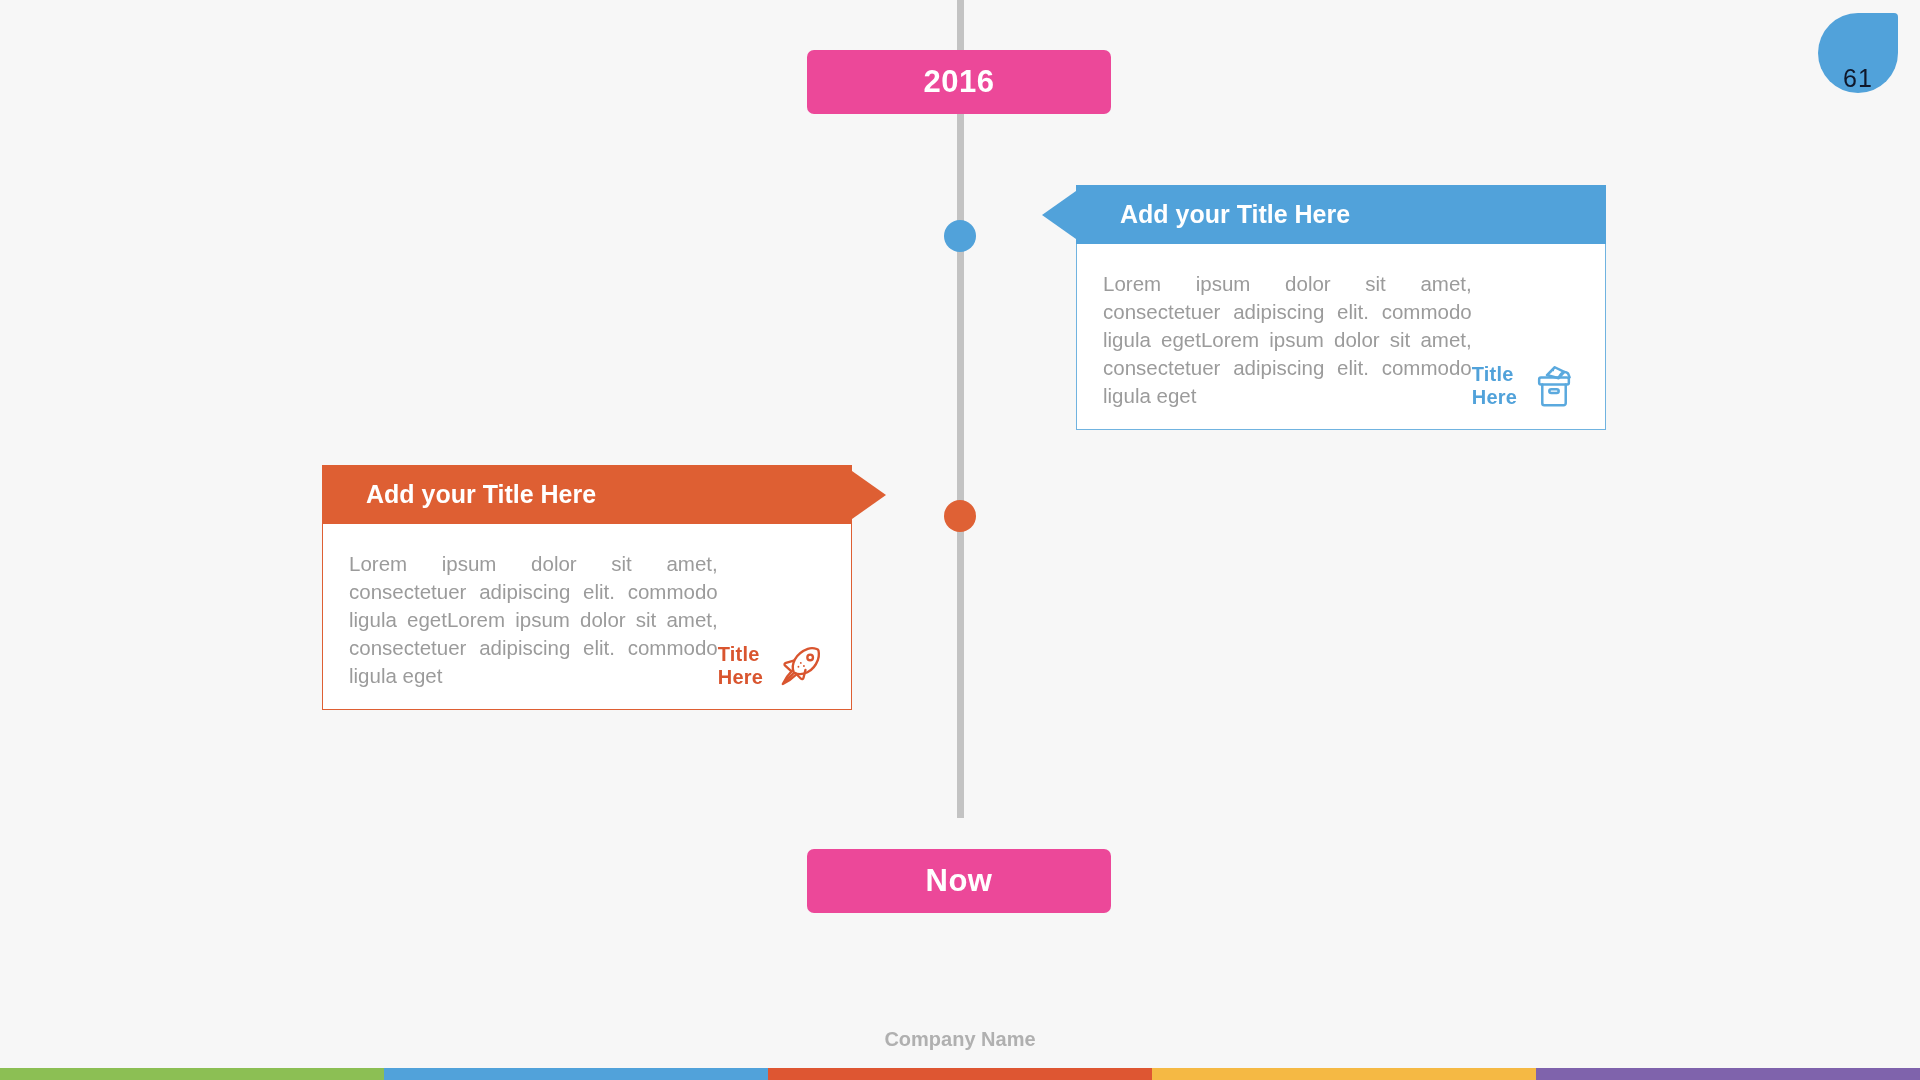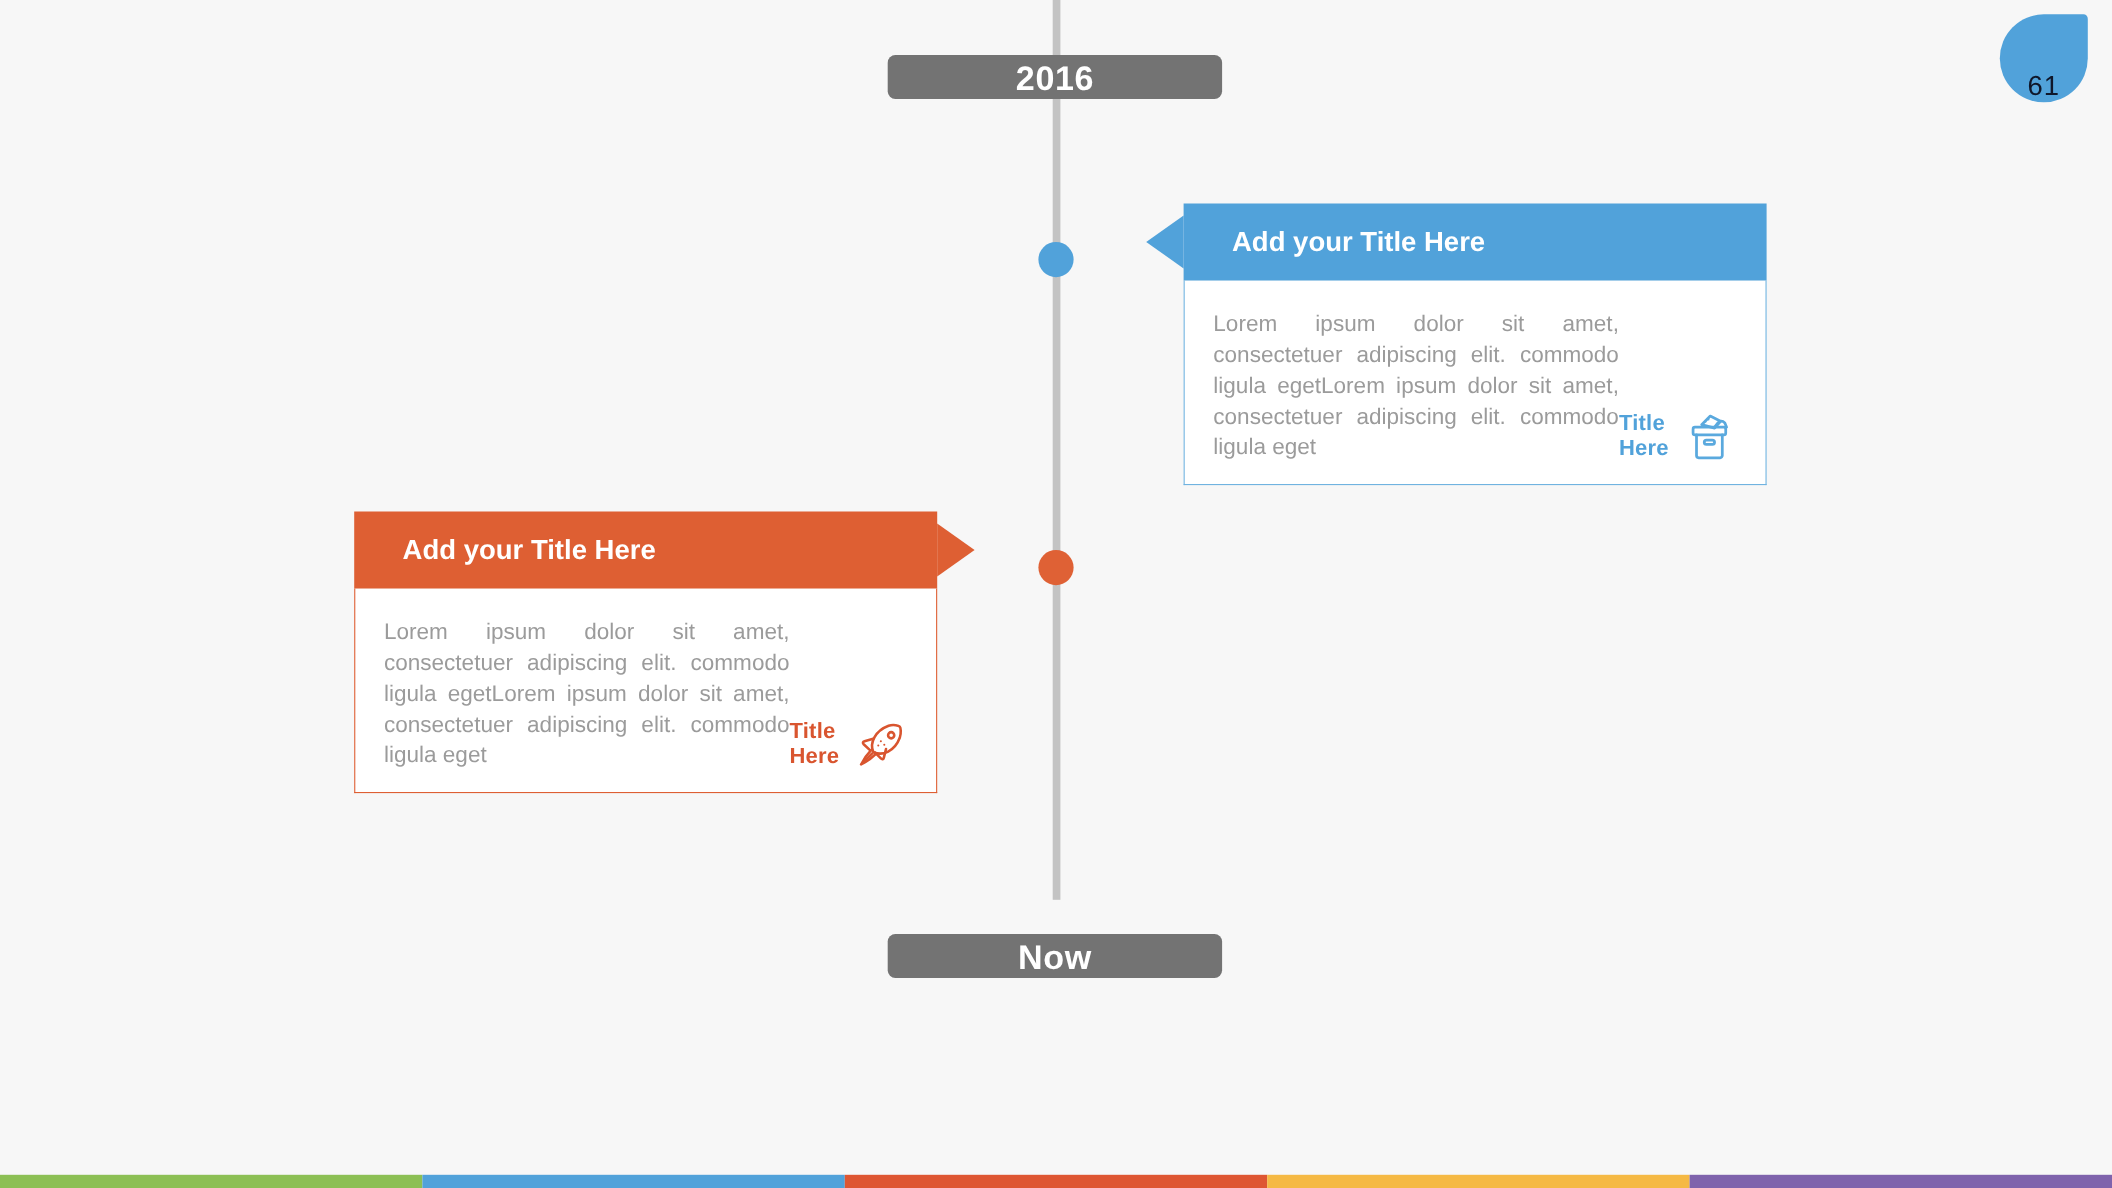--- a/index.html
+++ b/index.html
@@ -49,42 +49,42 @@
     left: 944px;
   }
   #timeline-dot-blue   { top: 220px; background: #51a2da; }
   #timeline-dot-orange { top: 500px; background: #df6135; }
 
   
   .era-badge {
     position: absolute;
     left: 807px;
     width: 304px;
-    height: 40px;
-    background: #737373;
+    height: 64px;
+    background: #ec4899;
     border-radius: 7px;
     display: flex;
-    align-items: flex-end;
+    align-items: center;
     justify-content: center;
     color: #ffffff;
     font-size: 31px;
     font-weight: bold;
     letter-spacing: 0.5px;
   }
   #era-badge-start { top: 50px; }
   #era-badge-end   { top: 849px; }
 
   
   .card { position: absolute; width: 530px; }
   #card-right { left: 1076px; top: 185px; }
   #card-left  { left: 322px;  top: 465px; }
 
   .card-header {
     position: relative;
-    height: 70px;
+    height: 59px;
     display: flex;
     align-items: center;
     color: #ffffff;
     font-size: 25px;
     font-weight: bold;
   }
   #card-right .card-header { background: #51a2da; padding-left: 44px; }
   #card-left  .card-header { background: #de5f33; padding-left: 44px; }
 
   
@@ -241,20 +241,21 @@
 
           <path d="M22 38 C17 43 13 49 10 55 C16 52 22 48 27 43"></path>
           <path d="M14 51 C17 48 20 45 23 42"></path>
         </svg>
       </span>
     </div>
   </div>
 </div>
 
 <div id="slide-footer">
+  <span id="footer-company">Company Name</span>
 </div>
 
 <div id="color-strip">
   <span style="background: rgb(140, 191, 84);"></span>
   <span style="background: rgb(81, 162, 218);"></span>
   <span style="background: rgb(222, 86, 50);"></span>
   <span style="background: rgb(245, 185, 68);"></span>
   <span style="background: rgb(127, 99, 172);"></span>
 </div>
 

